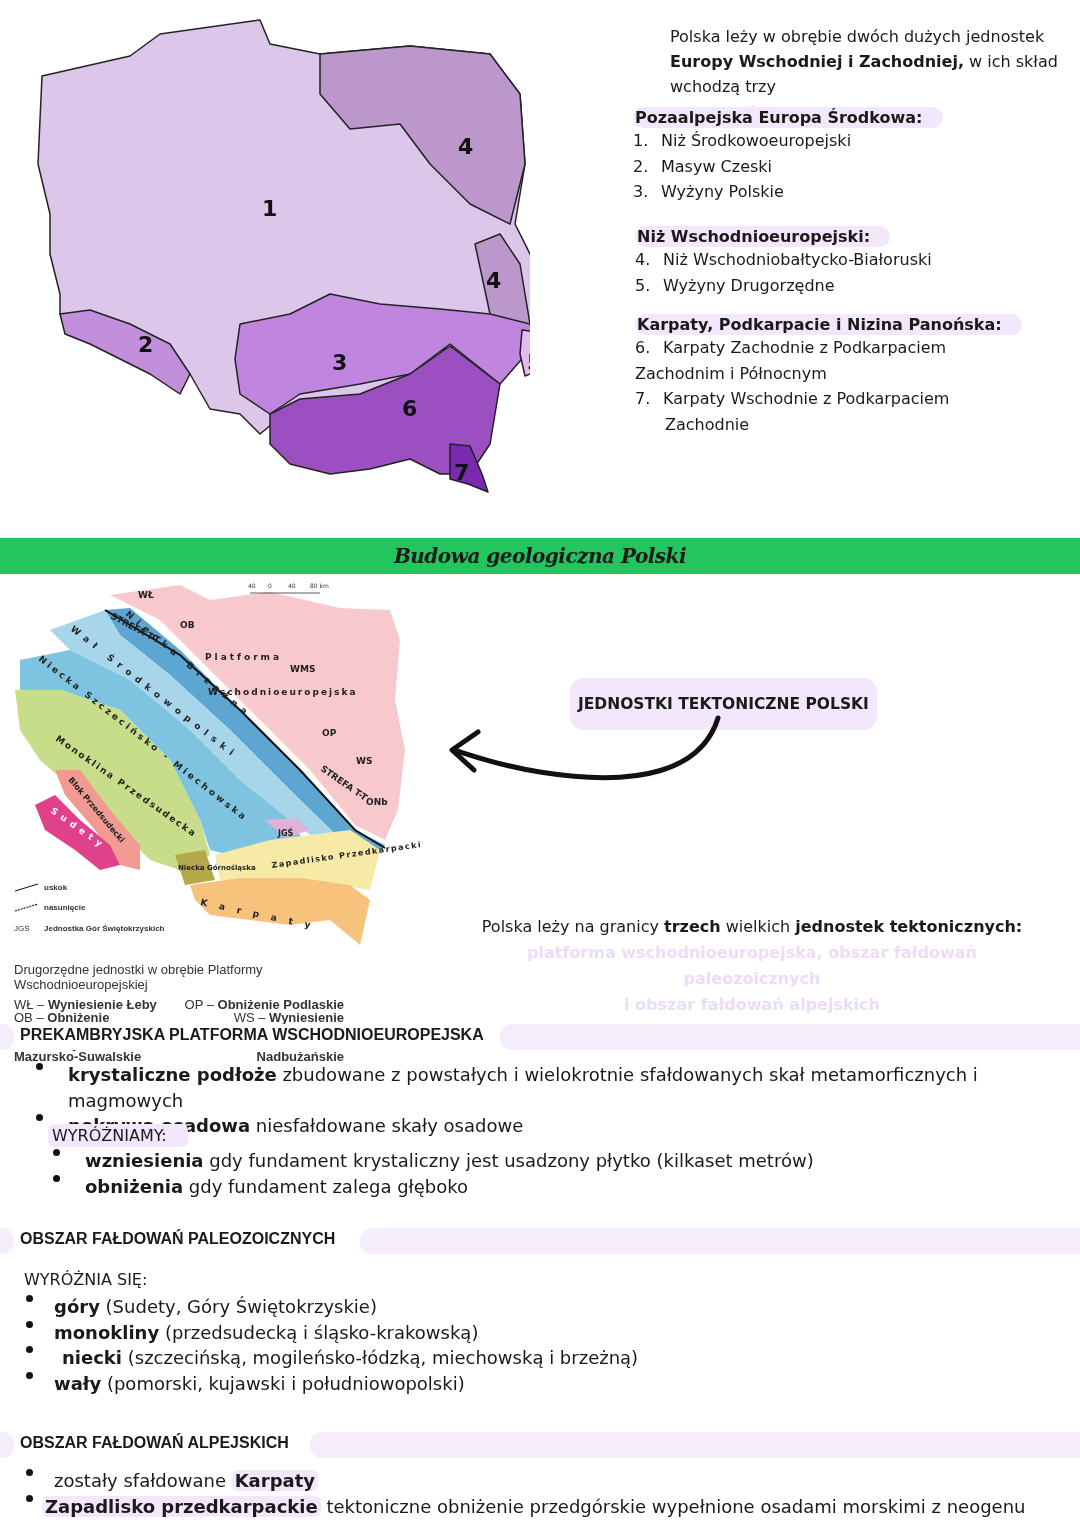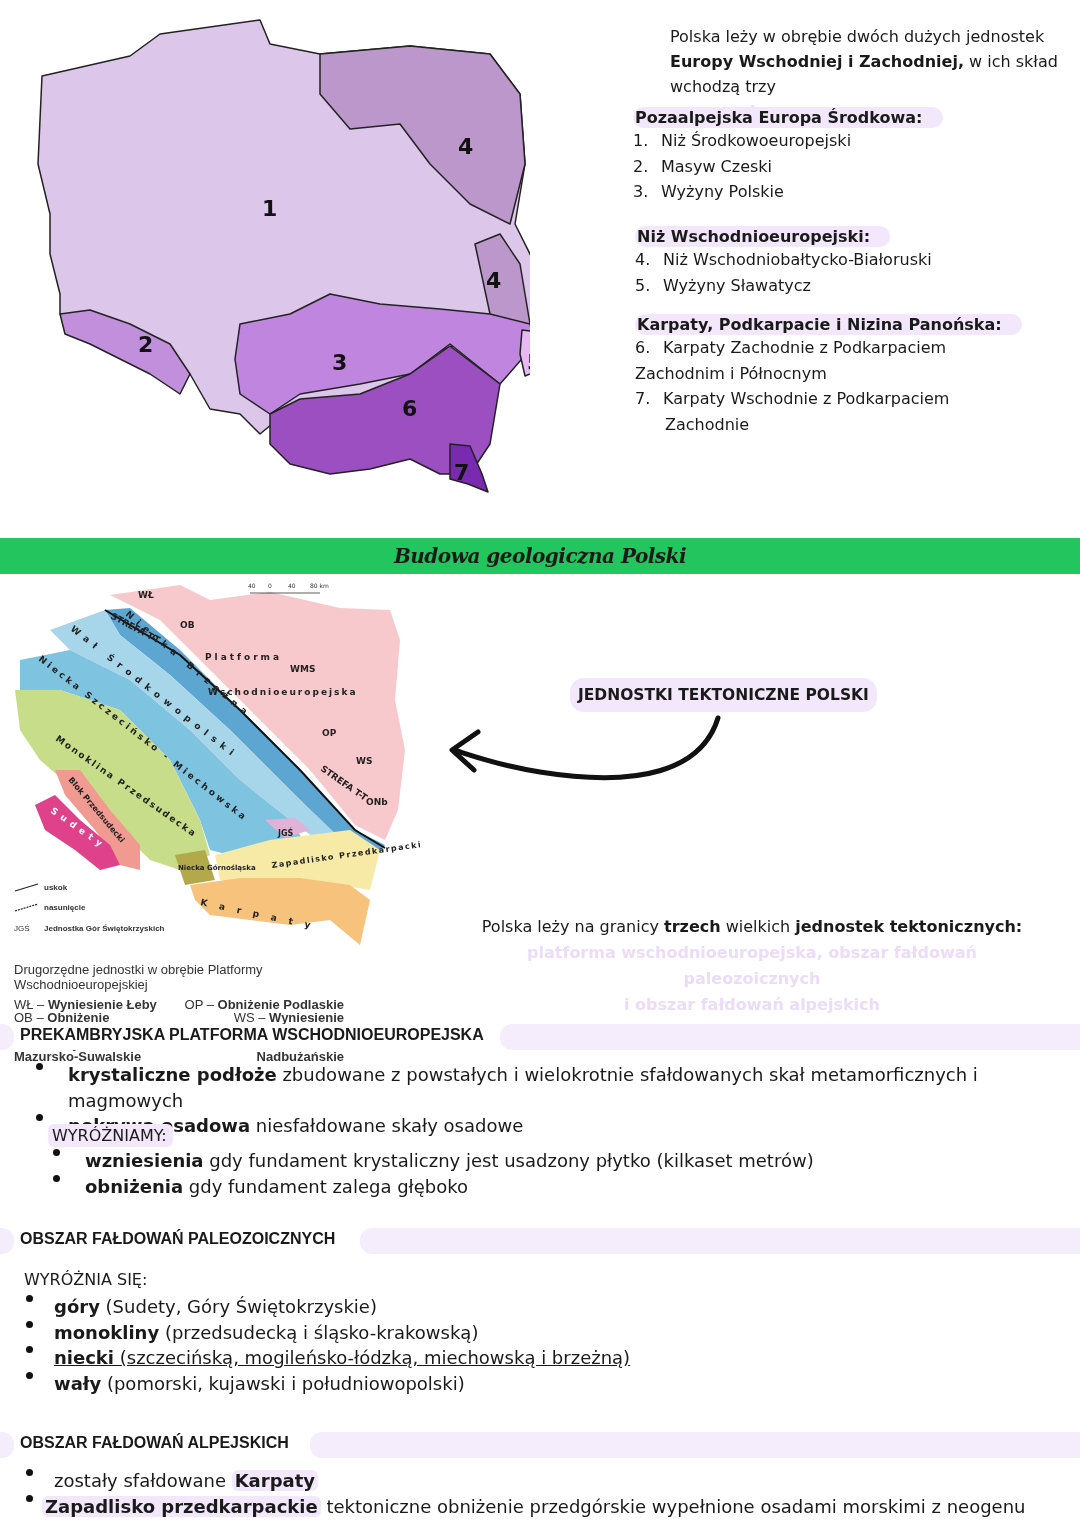--- a/index.html
+++ b/index.html
@@ -13,32 +13,32 @@
   .intro { left: 633px; top: 24px; width: 440px; font-size: 16px; line-height: 25px; margin-left: 37px; }
   .group-title { font-weight: bold; font-size: 16px; padding: 1px 20px 1px 2px; display: inline-block; }
   .mlist { font-size: 16px; line-height: 25.5px; }
   .mlist .row { display: flex; }
   .mlist .num { width: 28px; }
 
   
   .banner { left: 0; top: 538px; width: 1080px; height: 36px; background: #22c55e; text-align: center; }
   .banner span { font-family: "DejaVu Serif", serif; font-style: italic; font-weight: bold; font-size: 20px; line-height: 36px; letter-spacing: -0.5px; }
 
-  .pill { font-weight: bold; font-size: 15.5px; padding: 8px 8px; }
+  .pill { font-weight: bold; font-size: 15.5px; padding: 17px 8px; }
   .sec-head { left: 0; width: 1080px; height: 28px; }
   .sec-head .bar { position: absolute; top: 0; height: 26px; right: 0; background: #f5ecfc; border-radius: 12px 0 0 12px; }
   .sec-head .lbl { position: absolute; left: 0; top: 0; height: 26px; padding: 2px 10px 0 20px; font-size: 16px; font-weight: bold; background: #fff; border-radius: 0 12px 12px 0; font-family: "Liberation Sans Narrow", "Liberation Sans", sans-serif; }
   .sec-head .lbl::before { content: ""; position: absolute; left: 0; top: 0; width: 14px; height: 26px; background: #f5ecfc; border-radius: 0 12px 12px 0; }
 
   .blist { font-size: 18px; line-height: 25.5px; }
   .blist .li { display: flex; align-items: baseline; }
   .blist .dot { width: 10px; height: 10px; flex: none; position: relative; }
   .blist .dot::before { content: ""; position: absolute; width: 7px; height: 7px; background: #111; border-radius: 50%; top: -8px; left: 0; }
   .blist .txt { margin-left: 22px; }
-  .sub-lbl { font-size: 16px; padding: 2px 6px 2px 4px; }
+  .sub-lbl { font-size: 16px; padding: 2px 21px 2px 4px; }
 </style>
 </head>
 <body>
 
 <div class="abs" style="left:30px;top:14px;width:500px;height:482px;">
   <svg width="500" height="482" viewBox="0 0 500 482">
     <g stroke="#222" stroke-width="1.5" stroke-linejoin="round">
 
       <path fill="#dcc6ea" d="M12,62 L100,42 L130,20 L230,6 L240,30 L290,40 L380,32 L460,40 L490,80 L495,150 L485,210 L505,250 L505,320 L495,330 L470,340 L430,330 L400,340 L370,380 L320,400 L260,395 L230,420 L210,400 L180,395 L160,360 L120,350 L90,330 L55,310 L30,300 L30,280 L20,240 L20,200 L8,150 Z"></path>
 
@@ -94,21 +94,21 @@
 
 <div class="abs" style="left:635px;top:226px;width:440px;">
   <div class="group-title hl">Niż Wschodnioeuropejski:</div>
   <div class="mlist">
     <div class="row">
         <span class="num">4.</span>
         <span>Niż Wschodniobałtycko-Białoruski</span>
       </div>
     <div class="row">
         <span class="num">5.</span>
-        <span>Wyżyny Sławatycz</span>
+        <span>Wyżyny Drugorzędne</span>
       </div>
   </div>
 </div>
 
 <div class="abs" style="left:635px;top:314px;width:440px;">
   <div class="group-title hl">Karpaty, Podkarpacie i Nizina Panońska:</div>
   <div class="mlist">
     <div class="row">
         <span class="num">6.</span>
         <span>Karpaty Zachodnie z Podkarpaciem</span>
@@ -268,21 +268,21 @@
   <div class="li">
       <span class="dot"></span>
       <span class="txt" style="margin-left:18px;"><b>góry</b><span> (Sudety, Góry Świętokrzyskie)</span></span>
     </div>
   <div class="li">
       <span class="dot"></span>
       <span class="txt" style="margin-left:18px;"><b>monokliny</b><span> (przedsudecką i śląsko-krakowską)</span></span>
     </div>
   <div class="li">
       <span class="dot"></span>
-      <span class="txt" style="margin-left:18px;text-decoration:underline;"><b>niecki</b><span> (szczecińską, mogileńsko-łódzką, miechowską i brzeżną)</span></span>
+      <span class="txt" style="margin-left:26px;"><b>niecki</b><span> (szczecińską, mogileńsko-łódzką, miechowską i brzeżną)</span></span>
     </div>
   <div class="li">
       <span class="dot"></span>
       <span class="txt" style="margin-left:18px;"><b>wały</b><span> (pomorski, kujawski i południowopolski)</span></span>
     </div>
 </div>
 
 <div class="abs sec-head" style="top:1432px;">
   <div class="bar" style="left:310px;"></div>
   <div class="lbl">OBSZAR FAŁDOWAŃ ALPEJSKICH</div>

